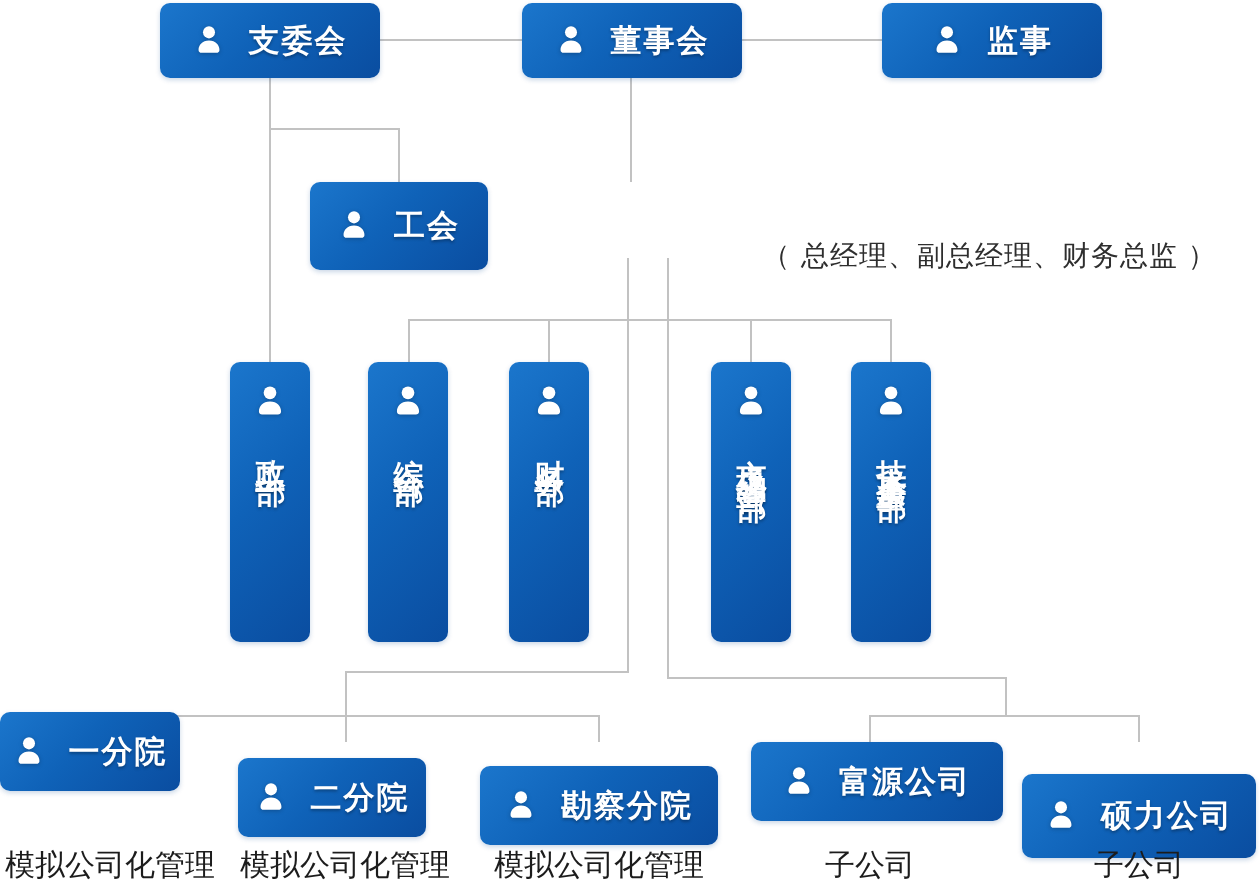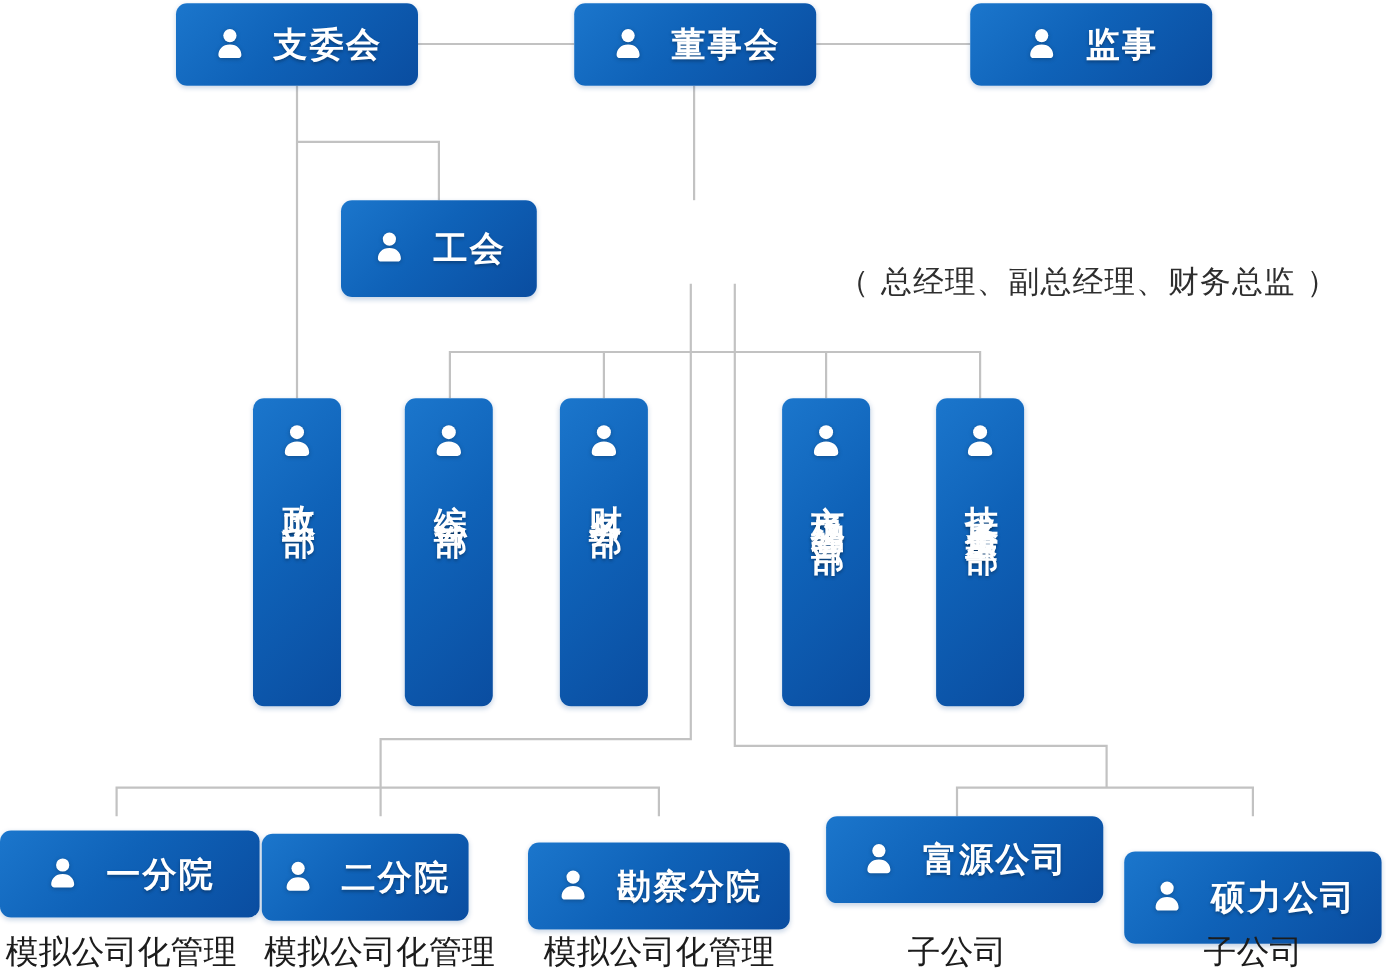--- a/index.html
+++ b/index.html
@@ -191,21 +191,21 @@
   <div class="node vbox" style="left:851px;top:362px;width:80px;height:280px">
     <span class="person">
       <svg viewBox="0 0 24 26">
           <circle cx="12" cy="6.4" r="4.6"></circle>
           <path d="M12 12.6c-5.1 0-8 3.5-8 7.2 0 1.3 1 2.2 2.3 2.2h11.4c1.3 0 2.3-.9 2.3-2.2 0-3.7-2.9-7.2-8-7.2z"></path>
         </svg>
     </span>
     <span class="label">技术质量部</span>
   </div>
 
-  <div class="node hbox" style="left:0px;top:755px;width:236px;height:79px">
+  <div class="node hbox" style="left:0px;top:712px;width:180px;height:79px">
     <span class="person">
       <svg viewBox="0 0 24 26">
           <circle cx="12" cy="6.4" r="4.6"></circle>
           <path d="M12 12.6c-5.1 0-8 3.5-8 7.2 0 1.3 1 2.2 2.3 2.2h11.4c1.3 0 2.3-.9 2.3-2.2 0-3.7-2.9-7.2-8-7.2z"></path>
         </svg>
     </span>
     <span class="label">一分院</span>
   </div>
   <div class="sublabel" style="left:110px">模拟公司化管理</div>
 

